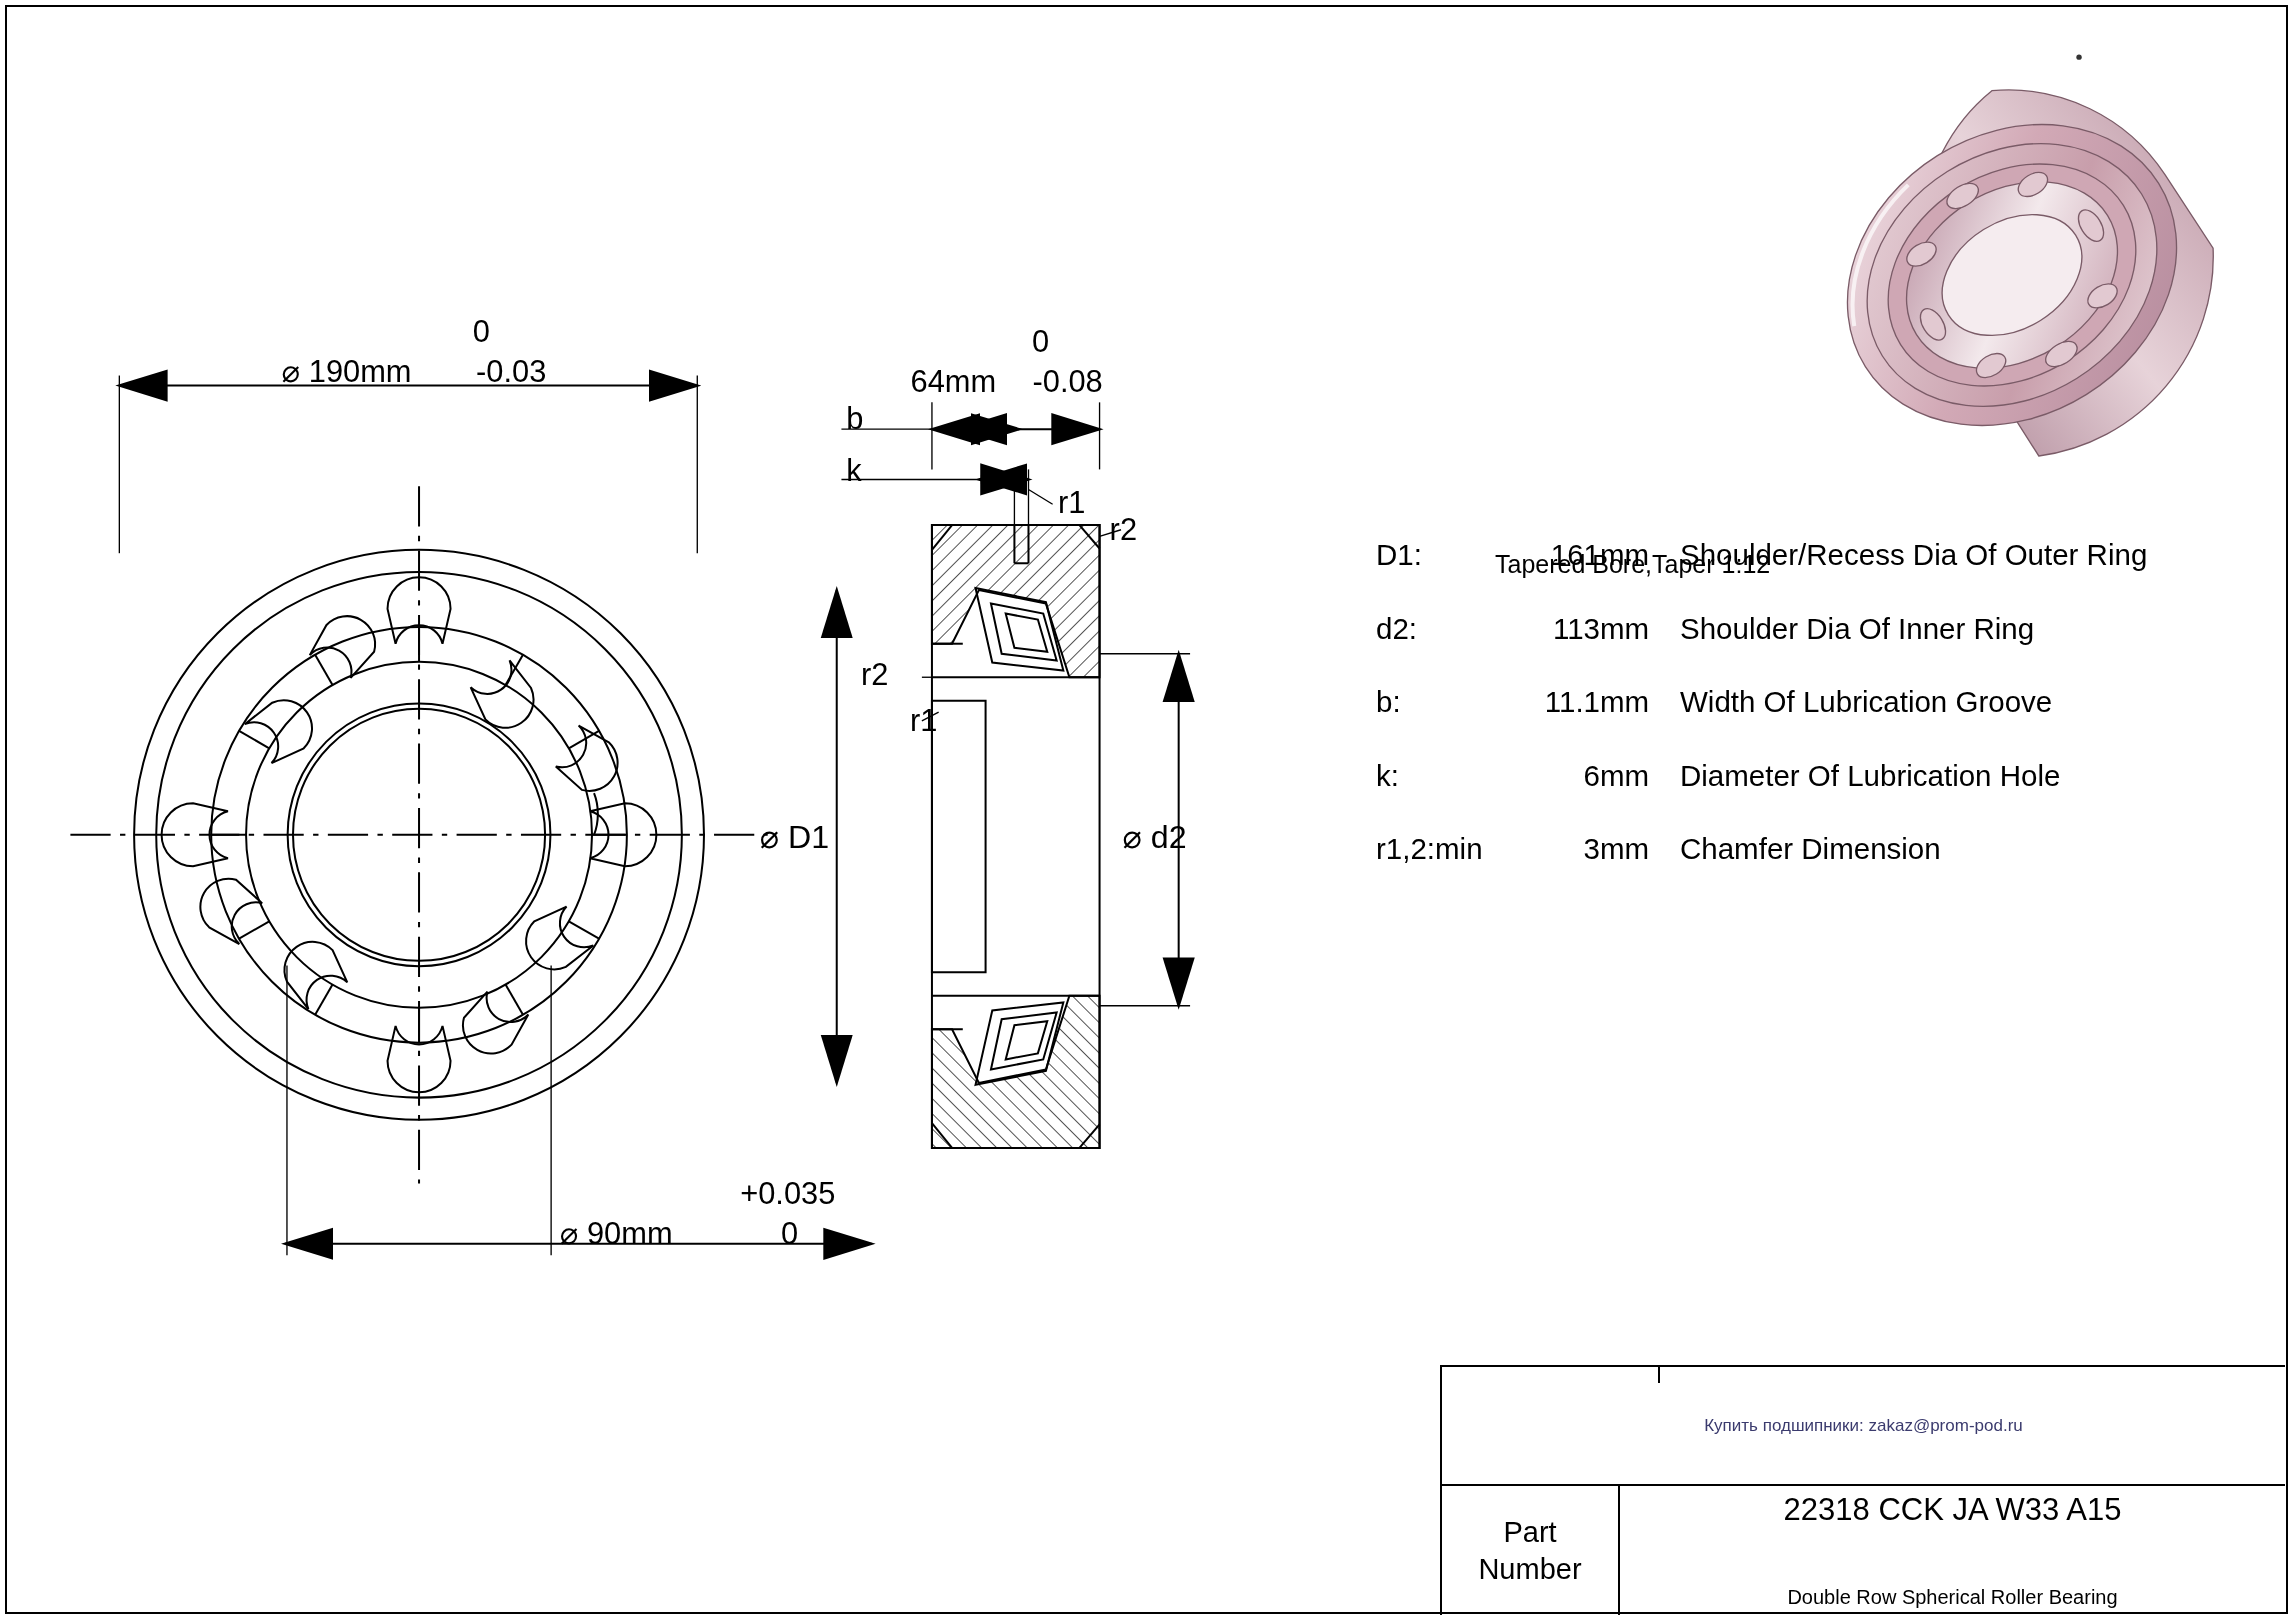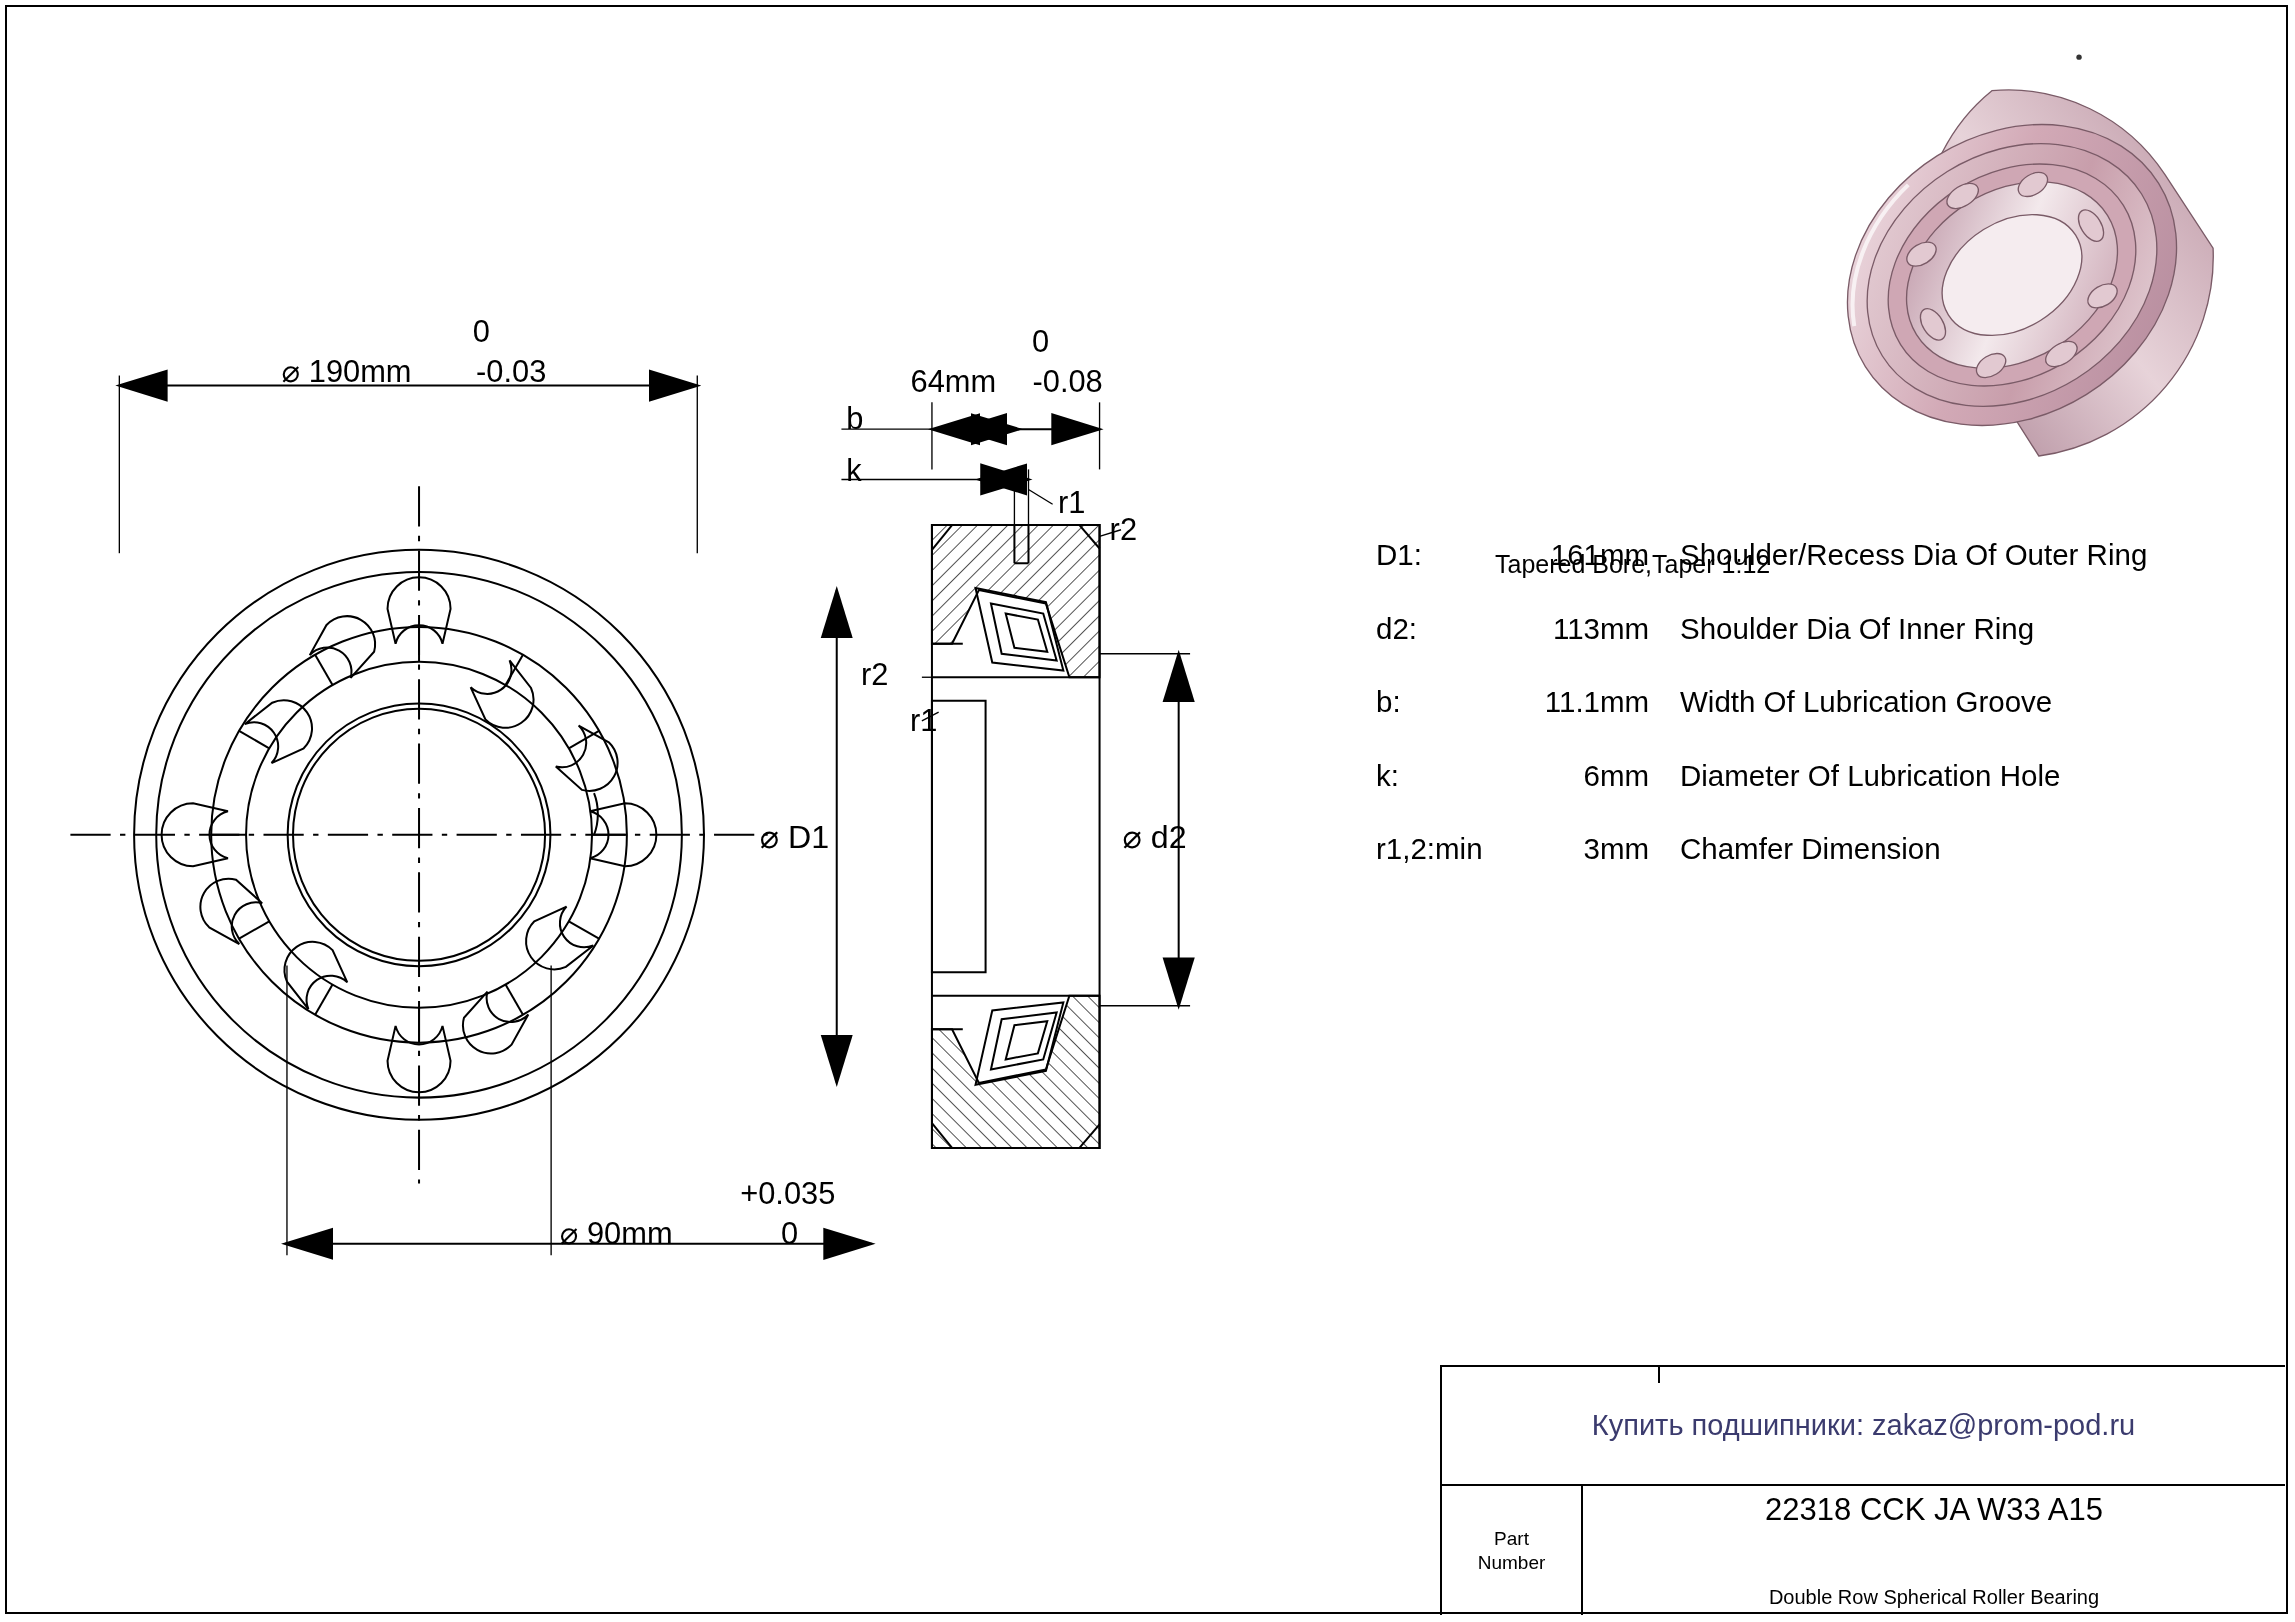--- a/index.html
+++ b/index.html
@@ -87,40 +87,40 @@
     position:absolute;
     left:0; top:0;
     width:100%; height: 119px;
     border-bottom: 2px solid #000;
     box-sizing:border-box;
     display:flex;
     align-items:center;
     justify-content:center;
   }
   .tb-email {
-    font-size: 29px;
+    font-size: 17px;
     color:#3b3b6e;
     text-align:center;
   }
   .tb-bottom {
     position:absolute;
     left:0; top:119px;
     width:100%; height: 129px;
     display:flex;
     box-sizing:border-box;
   }
   .tb-left {
-    width: 141px;
+    width: 178px;
     border-right: 2px solid #000;
     box-sizing:border-box;
     display:flex;
     flex-direction:column;
     align-items:center;
     justify-content:center;
-    font-size: 19px;
+    font-size: 29px;
     line-height:1.25;
   }
   .tb-right {
     flex:1;
     display:flex;
     flex-direction:column;
     align-items:center;
     justify-content:center;
     box-sizing:border-box;
     gap:48px;

